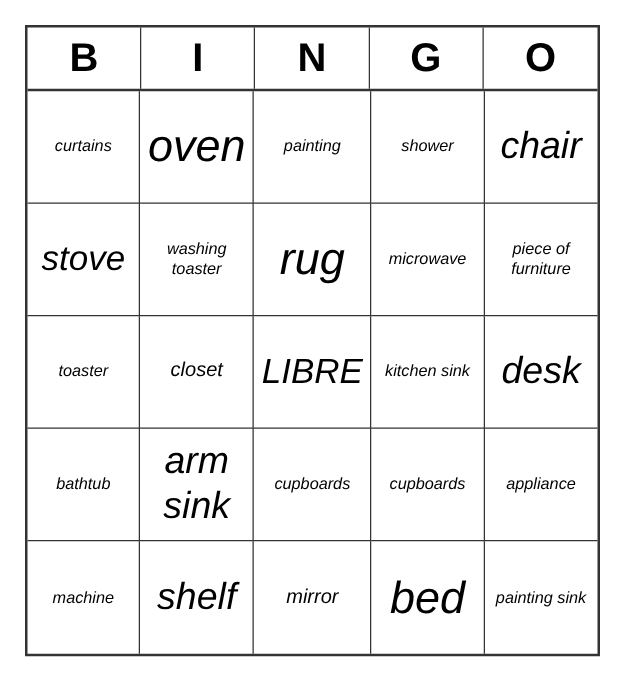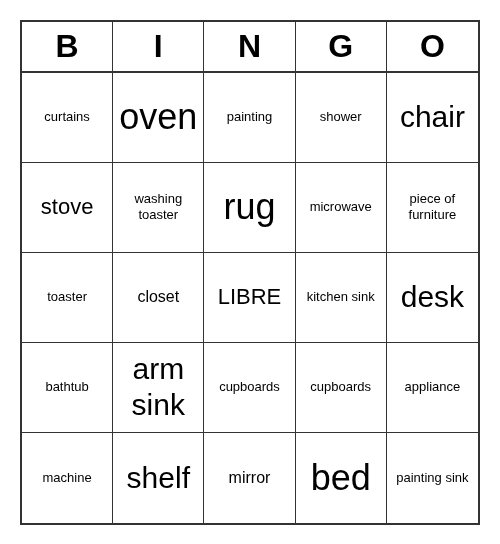--- a/index.html
+++ b/index.html
@@ -47,24 +47,25 @@
       padding: 6px;
     }
     .bingo-cell:nth-child(5n) {
       border-right: none;
     }
     .bingo-cell:nth-child(n+21) {
       border-bottom: none;
     }
     .cell-text {
       line-height: 1.2;
+      font-style: italic;
     }
     .size-small { font-size: 13px; }
     .size-medium { font-size: 16px; }
-    .size-large { font-size: 22px; }
+    .size-large { font-size: 28px; }
     .size-xlarge { font-size: 30px; }
     .size-xxlarge { font-size: 36px; }
   </style>
 </head>
 <body>
 
 <div class="bingo-card">
   <div class="bingo-header">
   <div class="bingo-header-cell">B</div>
       <div class="bingo-header-cell">I</div>

